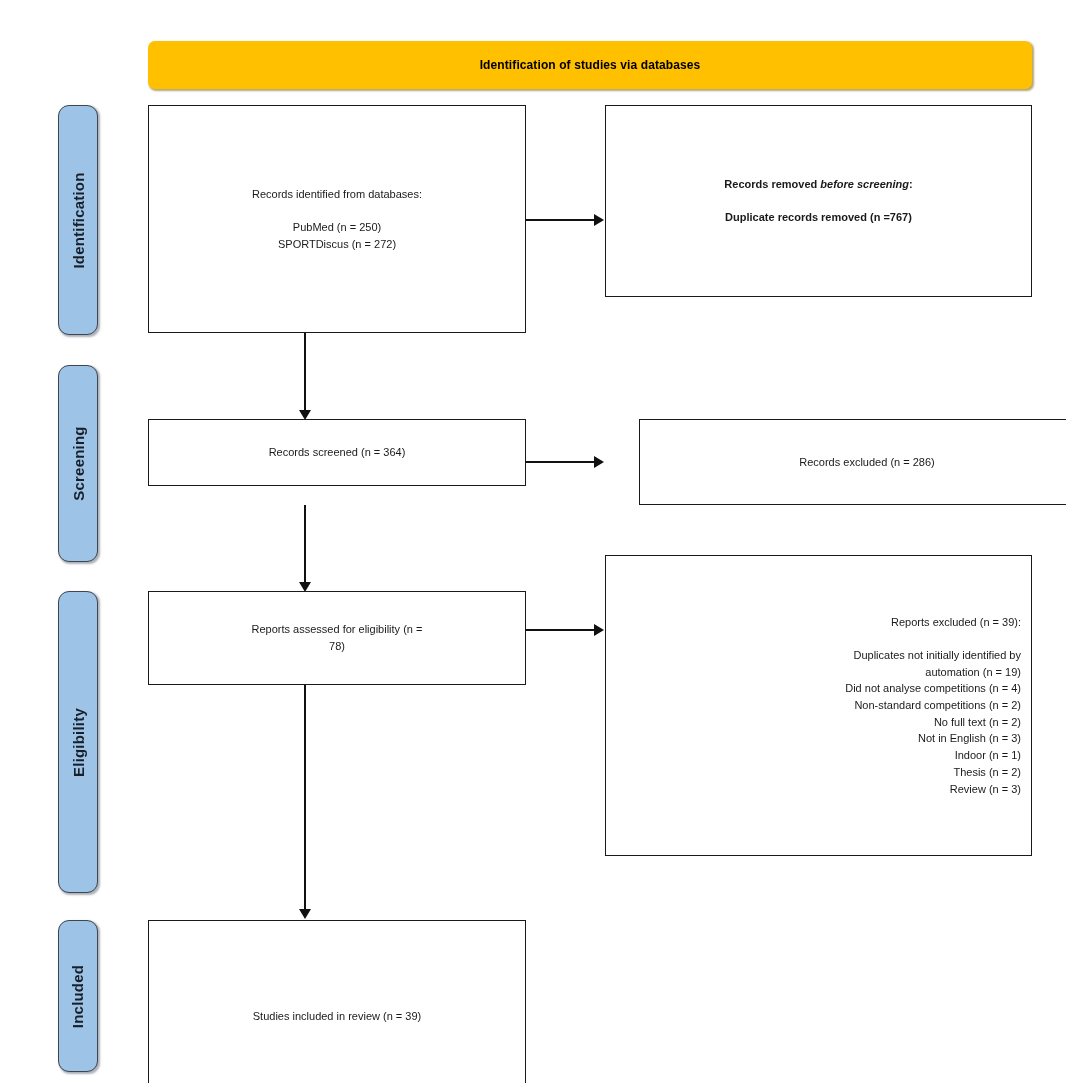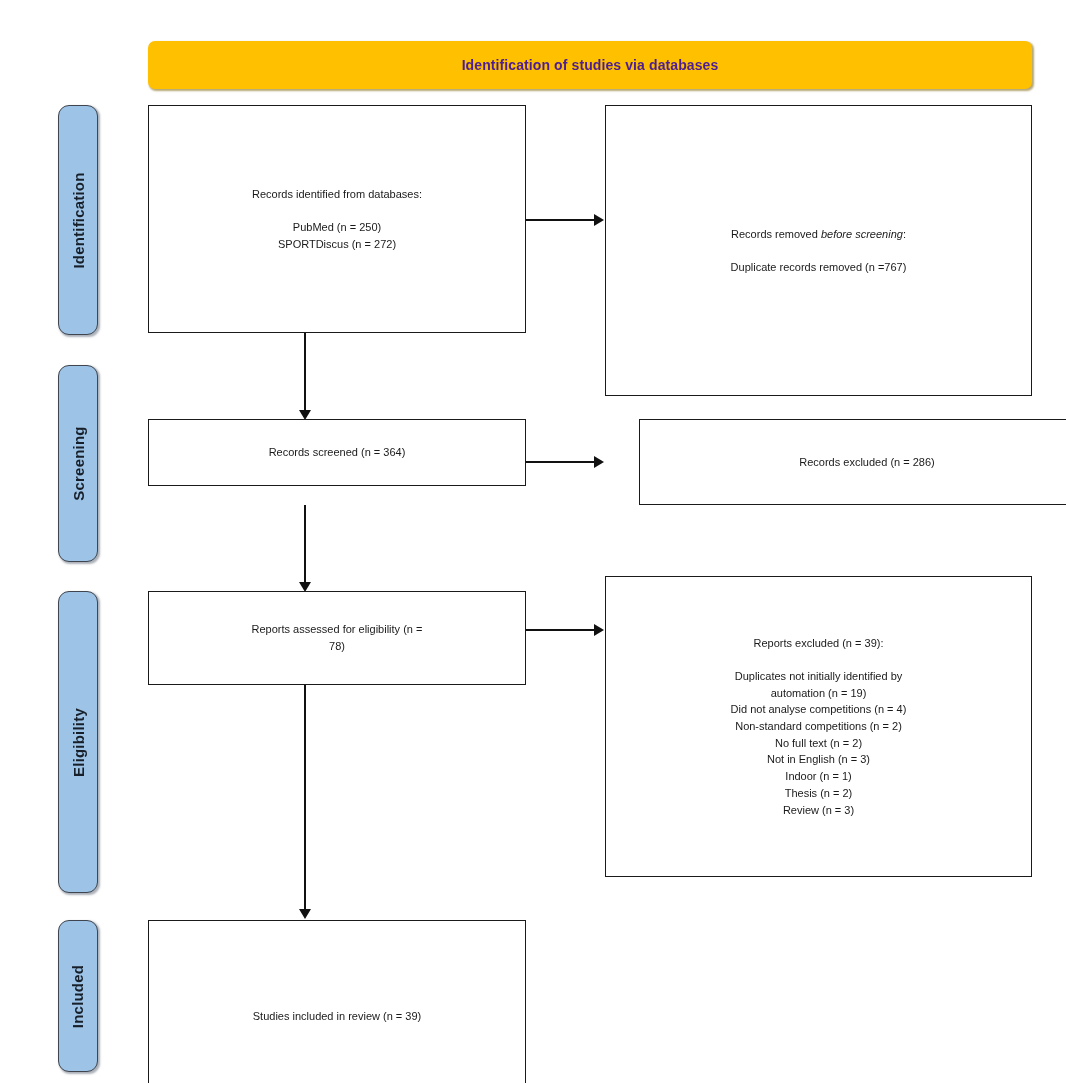--- a/index.html
+++ b/index.html
@@ -28,24 +28,24 @@
     width: 884px;
     height: 48px;
     background: #FFC000;
     border-radius: 7px;
     box-shadow: 1.5px 1.5px 2px rgba(120,95,0,0.55);
     display: flex;
     align-items: center;
     justify-content: center;
   }
   .banner-text {
-    font-size: 14px;
+    font-size: 12px;
     font-weight: bold;
     letter-spacing: 0.1px;
-    color: #4c1d95;
+    color: #000000;
     text-align: center;
   }
 
   
   .stage-tab {
     position: absolute;
     width: 38px;
     background: #9DC3E6;
     border: 1.4px solid #3f4650;
     border-radius: 11px;
@@ -145,21 +145,21 @@
   </div>
 
   <div class="box" style="left:148px; top:105px; width:378px; height:228px;">
     <div class="box-inner">
       <span class="line">Records identified from databases:</span>
       <span class="line gap-before">PubMed (n = 250)</span>
       <span class="line">SPORTDiscus (n = 272)</span>
     </div>
   </div>
 
-  <div class="box" style="left:605px; top:105px; width:427px; height:291px;">
+  <div class="box" style="left:605px; top:105px; width:427px; height:192px;font-weight:bold;">
     <div class="box-inner">
       <span class="line"><span>Records removed </span><i>before screening</i><span>:</span></span>
       <span class="line gap-before">Duplicate records removed (n =767)</span>
     </div>
   </div>
 
   <div class="arrow-h" style="left:526px; top:219px; width:69px;"></div>
   <div class="arrow-v" style="left:304px; top:333px; height:78px;"></div>
 
   <div class="box" style="left:148px; top:419px; width:378px; height:67px;">
@@ -177,21 +177,21 @@
   <div class="arrow-h" style="left:526px; top:461px; width:69px;"></div>
   <div class="arrow-v" style="left:304px; top:505px; height:78px;"></div>
 
   <div class="box" style="left:148px; top:591px; width:378px; height:94px;">
     <div class="box-inner">
       <span class="line">Reports assessed for eligibility (n =</span>
       <span class="line">78)</span>
     </div>
   </div>
 
-  <div class="box" style="left:605px; top:576px; width:427px; height:301px;">
+  <div class="box" style="left:605px; top:555px; width:427px; height:301px;text-align:right;">
     <div class="box-inner">
       <span class="line">Reports excluded (n = 39):</span>
       <span class="line gap-before">Duplicates not initially identified by</span>
       <span class="line">automation (n = 19)</span>
       <span class="line">Did not analyse competitions (n = 4)</span>
       <span class="line">Non-standard competitions (n = 2)</span>
       <span class="line">No full text (n = 2)</span>
       <span class="line">Not in English (n = 3)</span>
       <span class="line">Indoor (n = 1)</span>
       <span class="line">Thesis (n = 2)</span>

